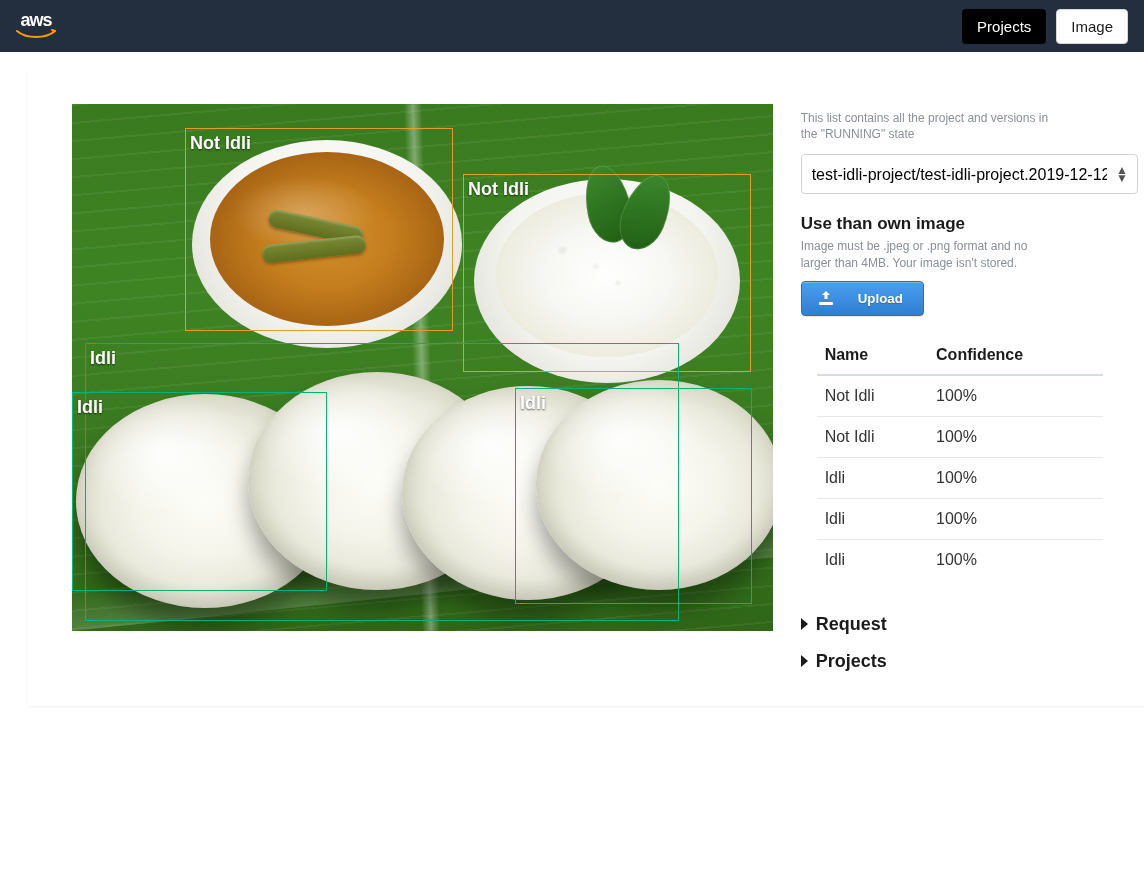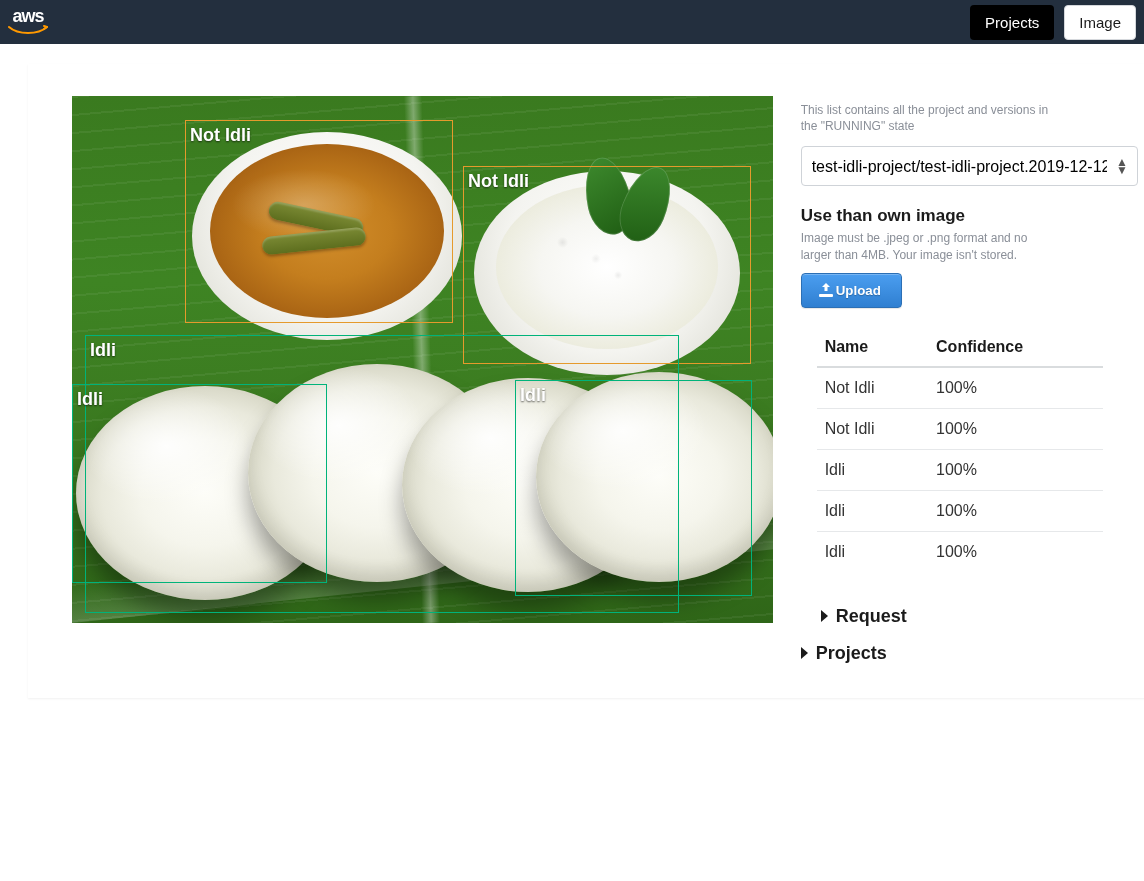--- a/index.html
+++ b/index.html
@@ -1,18 +1,18 @@
 <!DOCTYPE html>
 <html><head>
 <meta charset="utf-8">
 <style>
   * { box-sizing: border-box; }
   html, body { margin:0; padding:0; width:1144px; height:881px; font-family: "Helvetica Neue", Helvetica, Arial, sans-serif; background:#fff; color:#1b1b1b; }
   
-  .topbar { height:44px; background:#232f3e; display:flex; align-items:center; padding:0 8px; }
+  .topbar { height:52px; background:#232f3e; display:flex; align-items:center; padding:0 16px; }
   .aws-logo { display:flex; flex-direction:column; align-items:center; }
   .aws-text { color:#fff; font-weight:600; letter-spacing:-1px; font-size:18px; line-height:14px; }
   .aws-smile { width:40px; height:10px; margin-top:2px; }
   .topbar .spacer { flex:1; }
   .btn { border-radius:4px; padding:8px 14px; font-size:15px; cursor:pointer; border:1px solid transparent; }
   .btn-primary { background:#000000; color:#fff; }
   .btn-white   { background:#fff; color:#1b1b1b; border:1px solid #d5d8dc; margin-left:10px; }
   
   .page-wrap { padding:20px 0 0 28px; }
   .card { background:#fff; width:1120px; padding:32px 10px 34px 44px; box-shadow:0 1px 2px rgba(0,0,0,0.06); }
@@ -82,38 +82,38 @@
   .h-label { font-weight:700; font-size:17px; color:#1b1b1b; margin:0; }
   .sub     { font-size:12px; color:#8a8f98; margin:4px 0 0 0; line-height:1.35; max-width:260px; }
   .model-select { margin-top:12px; position:relative; }
   .model-select select {
     width:100%; height:40px; border:1px solid #cfd3d8; border-radius:4px; background:#fff;
     font-size:16px; padding:0 30px 0 10px;
     -webkit-appearance:none; -moz-appearance:none; appearance:none;
   }
   .select-caret { position:absolute; right:10px; top:50%; transform:translateY(-50%); pointer-events:none; color:#555; font-size:12px; line-height:8px; }
   .section-gap { height:20px; }
-  .upload-btn { display:inline-flex; align-items:center; gap:2px;
+  .upload-btn { display:inline-flex; align-items:center; gap:24px;
     background:linear-gradient(#4b9ef0, #2f7fd1); color:#fff; font-weight:600;
     border:1px solid #2b6fb5; border-radius:4px; padding:9px 20px 9px 16px; cursor:pointer;
     box-shadow:inset 0 1px 0 rgba(255,255,255,0.25), 0 1px 1px rgba(0,0,0,0.1);
     text-shadow:0 1px 1px rgba(0,0,0,0.25);
   }
   .upload-icon { width:16px; height:14px; display:inline-block; }
   .acc { display:flex; align-items:center; gap:8px; cursor:pointer; margin-top:28px; }
   .acc .chev { width:0; height:0; display:inline-block; }
   .chev.down  { border-left:6px solid transparent; border-right:6px solid transparent; border-top:7px solid #1b1b1b; }
   .chev.right { border-top:6px solid transparent; border-bottom:6px solid transparent; border-left:7px solid #1b1b1b; }
   .acc .title { font-weight:700; font-size:18px; }
   .results { margin-top:20px; }
   table.res { width:286px; border-collapse:collapse; margin-left:16px; }
   table.res th { text-align:left; font-weight:700; font-size:16px; padding:10px 8px; border-bottom:2px solid #d9dcde; }
   table.res td { font-size:16px; padding:11px 8px; border-bottom:1px solid #e6e8ea; color:#333; }
   table.res tr:last-child td { border-bottom:none; }
-  .acc.closed { margin-top:34px;margin-left:20px; }
+  .acc.closed { margin-top:34px; }
 </style>
 </head>
 <body>
 
 <div class="topbar">
   <div class="aws-logo">
     <span class="aws-text">aws</span>
     <svg class="aws-smile" viewBox="0 0 40 10">
       <path d="M1 2 C 10 10, 30 10, 39 2" stroke="#ff9900" stroke-width="2" fill="none" stroke-linecap="round"></path>
       <path d="M36 1 L39 2 L36 4" stroke="#ff9900" stroke-width="2" fill="none" stroke-linecap="round" stroke-linejoin="round"></path>

